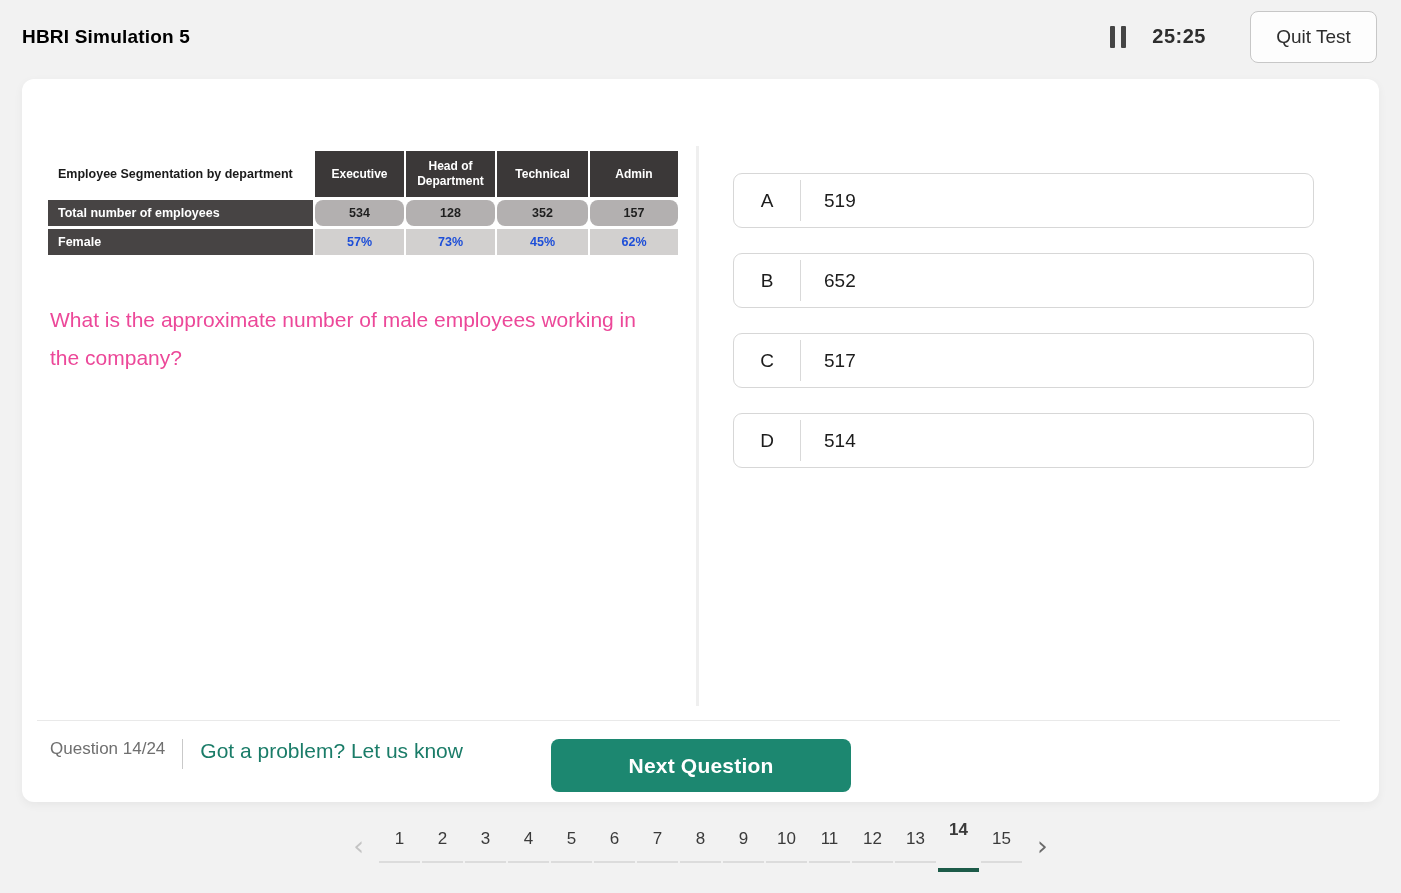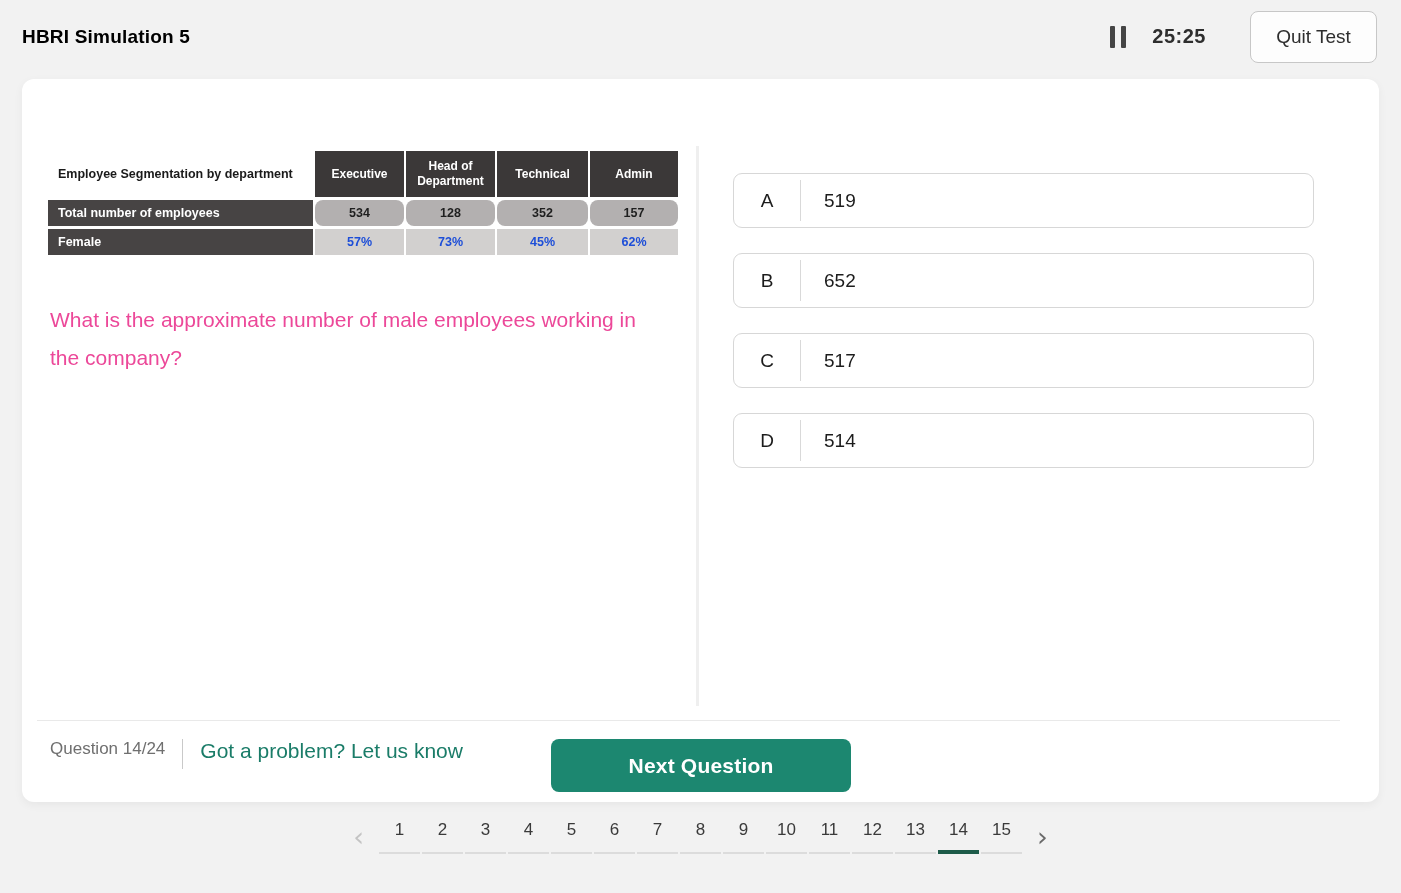--- a/index.html
+++ b/index.html
@@ -113,21 +113,21 @@
     font-family: "DejaVu Sans", sans-serif;
   }
   .chevron-prev { color: #c4c4c4; margin-right: 6px; }
   .chevron-next { color: #6a6a6a; margin-left: 6px; }
   .page-item {
     width: 41px; margin: 0 1px; text-align: center;
     font-size: 17px; color: #3a3a3a; padding-bottom: 12px;
     border-bottom: 2px solid #dcdcdc; cursor: pointer;
   }
   .page-item.active {
-    border-bottom: 4px solid #1d5b49; padding-bottom: 10px; font-weight: normal;
+    border-bottom: 4px solid #1d5b49; padding-bottom: 28px; font-weight: bold;
   }
 </style>
 </head>
 <body>
 
 <div class="header">
   <div class="header-title">HBRI Simulation 5</div>
   <div class="header-right">
     <div class="pause-btn">
       <span class="pause-bar"></span>

